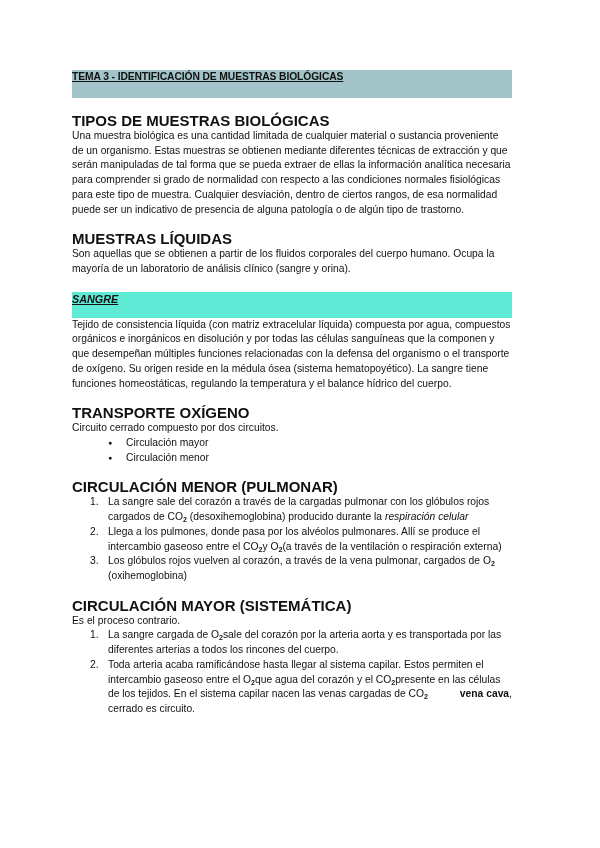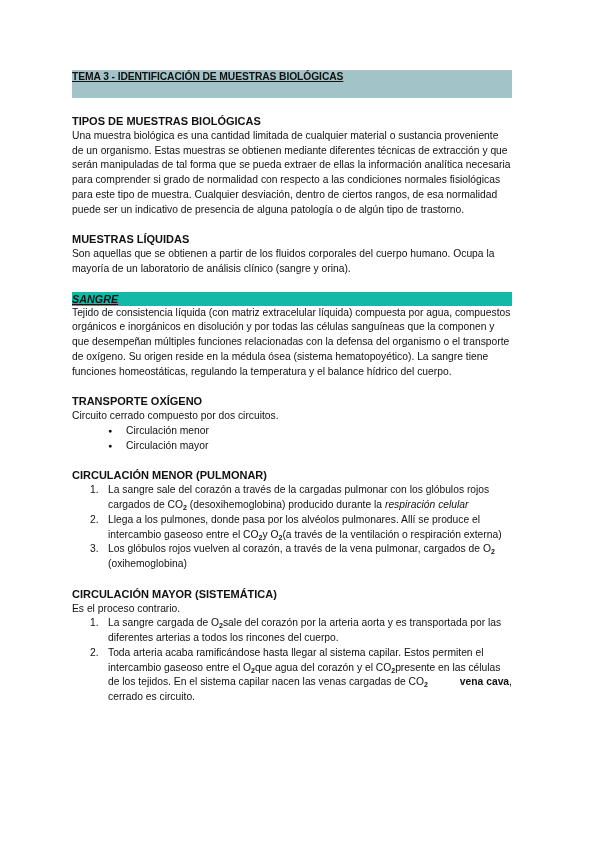--- a/index.html
+++ b/index.html
@@ -1,24 +1,24 @@
 <!DOCTYPE html>
 <html><head>
   <meta charset="utf-8">
   <style>
     html, body { margin: 0; padding: 0; background: #ffffff; }
     body { width: 600px; height: 848px; position: relative; overflow: hidden;
       font-family: "Liberation Sans", sans-serif; color: #111; }
     .page { position: absolute; left: 72px; top: 70px; width: 440px; font-size: 10.3px; line-height: 14.8px; }
     .title-bar { background: #a2c4c9; height: 28px; line-height: 14px; margin-bottom: 16px; }
     .title-bar span { font-weight: bold; text-decoration: underline; font-size: 10.3px; letter-spacing: -0.1px; }
-    h2 { font-size: 11px; font-weight: bold; margin: 0; line-height: 14.8px; }
+    h2 { font-size: 15px; font-weight: bold; margin: 0; line-height: 14.8px; }
     p { margin: 0; }
     .gap { height: 14.8px; }
-    .sangre-bar { background: #14b8a6; height: 14px; line-height: 14px; }
+    .sangre-bar { background: #5eead4; height: 26px; line-height: 14px; }
     .sangre-bar span { font-weight: bold; font-style: italic; text-decoration: underline; font-size: 10.8px; }
     ul { margin: 0; padding: 0 0 0 36px; list-style: none; }
     ul li { position: relative; padding-left: 18px; }
     ul li::before { content: "\25CF"; position: absolute; left: 0; font-size: 7px; top: 0; }
     ol { margin: 0; padding: 0 0 0 18px; list-style: none; }
     ol li { position: relative; padding-left: 18px; }
     .num { position: absolute; left: 0; }
     sub { font-size: 7px; vertical-align: -2px; line-height: 0; font-weight: bold; }
     em { font-style: italic; }
     b { font-weight: bold; padding-left: 32px; }
@@ -41,22 +41,22 @@
 
   <div class="sangre-bar">
     <span>SANGRE</span>
   </div>
   <p>Tejido de consistencia líquida (con matriz extracelular líquida) compuesta por agua, compuestos orgánicos e inorgánicos en disolución y por todas las células sanguíneas que la componen y que desempeñan múltiples funciones relacionadas con la defensa del organismo o el transporte de oxígeno. Su origen reside en la médula ósea (sistema hematopoyético). La sangre tiene funciones homeostáticas, regulando la temperatura y el balance hídrico del cuerpo.</p>
   <div class="gap"></div>
 
   <h2>TRANSPORTE OXÍGENO</h2>
   <p>Circuito cerrado compuesto por dos circuitos.</p>
   <ul>
+    <li>Circulación mayor</li>
     <li>Circulación menor</li>
-    <li>Circulación mayor</li>
   </ul>
   <div class="gap"></div>
 
   <h2>CIRCULACIÓN MENOR (PULMONAR)</h2>
   <ol>
     <li>
       <span class="num">1.</span>
       <span>La sangre sale del corazón a través de la cargadas pulmonar con los glóbulos rojos cargados de CO</span><sub>2</sub><span> (desoxihemoglobina) producido durante la </span><em>respiración celular</em>
     </li>
     <li>

